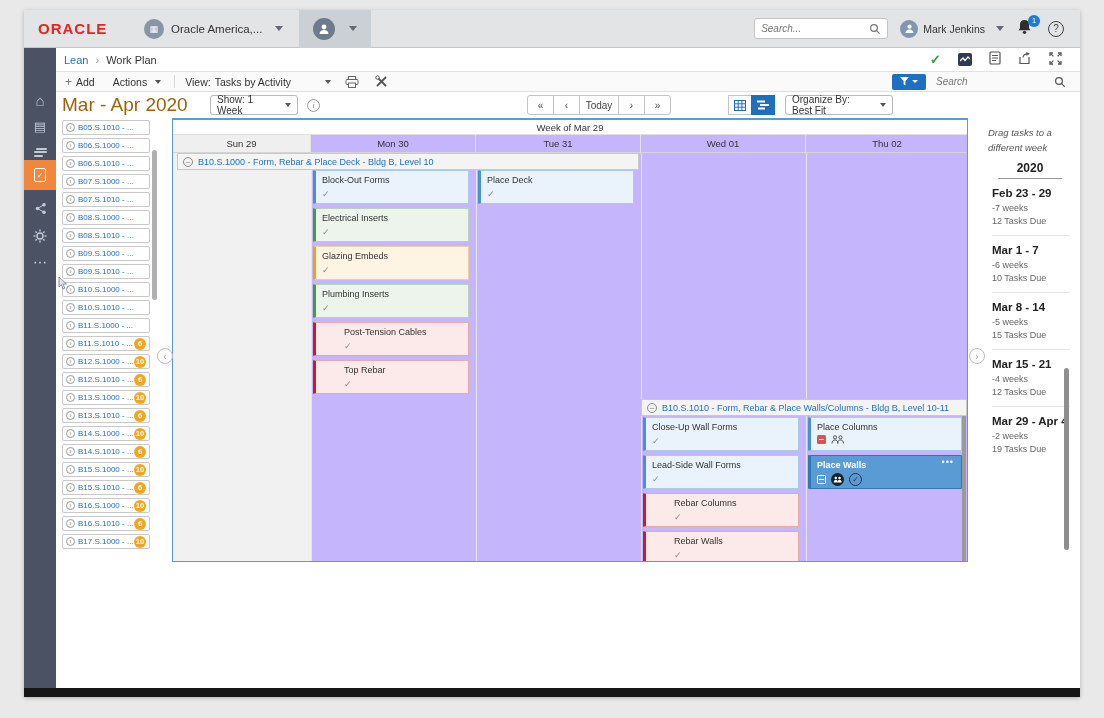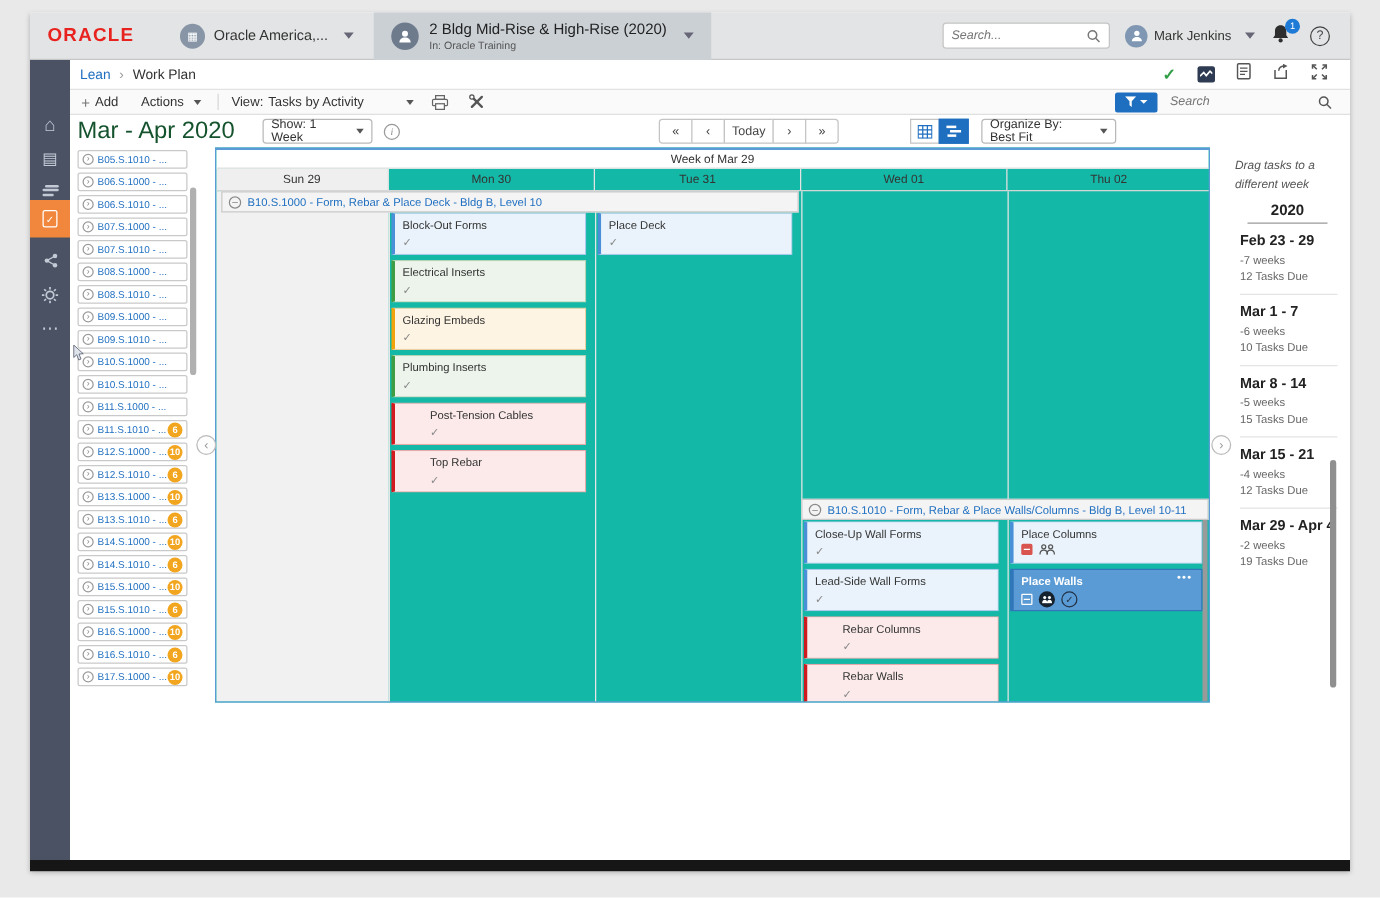--- a/index.html
+++ b/index.html
@@ -46,21 +46,21 @@
   .viewlabel { color:#333; margin:0 4px 0 6px; }
   .viewdd { display:flex; align-items:center; width:122px; justify-content:space-between; padding-right:6px; }
   .toolicon { margin:0 8px; display:flex; align-items:center; }
   .toolrow-right { margin-left:auto; display:flex; align-items:center; gap:10px; padding-right:14px; }
   .filterbtn { width:34px; height:16px; background:#1f6fc0; border-radius:2px; display:flex; align-items:center; justify-content:center; gap:3px; }
   .fcaret { width:0;height:0;border-left:3px solid transparent;border-right:3px solid transparent;border-top:3.5px solid #fff; }
   .fsearch { width:108px; border:none; outline:none; font-size:10px; font-style:italic; color:#777; font-family:inherit; background:transparent; }
 
   
   .controlrow { position:absolute; left:32px; top:82px; width:1024px; height:26px; background:#fff; display:flex; align-items:center; }
-  .period { font-size:19px; color:#14532d; font-weight:500; margin-left:6px; width:146px; }
+  .period { font-size:19px; color:#a16207; font-weight:500; margin-left:6px; width:146px; }
   .dd { height:20px; border:1px solid #b9b9b9; border-radius:3px; background:#fff; display:flex; align-items:center; justify-content:space-between; font-size:10px; color:#333; padding:0 6px;gap:24px; }
   .showdd { width:88px; margin-left:2px; }
   .info-circ { width:13px; height:13px; border-radius:50%; border:1.2px solid #999; color:#888; font-size:8px; display:flex; align-items:center; justify-content:center; margin-left:9px; font-style:italic; font-family:"Liberation Serif", serif; }
   .navgroup { position:absolute; left:472px; display:flex; }
   .navbtn { height:20px; border:1px solid #c4c4c4; background:#fff; font-size:10px; color:#444; display:flex; align-items:center; justify-content:center; margin-left:-1px; }
   .nb-sm { width:27px; } .nb-td { width:40px; }
   .navbtn:first-child { border-radius:3px 0 0 3px; } .navbtn:last-child { border-radius:0 3px 3px 0; }
   .togglegroup { position:absolute; left:673px; display:flex; }
   .togbtn { width:24px; height:20px; border:1px solid #c4c4c4; background:#fff; display:flex; align-items:center; justify-content:center; margin-left:-1px; }
   .togbtn.active { background:#1f6fc0; border-color:#1f6fc0; }
@@ -76,21 +76,21 @@
   
   .main-bg { position:absolute; left:32px; top:108px; width:1024px; height:444px; background:#fff; }
   .tasklist { position:absolute; left:34px; top:110px; width:112px; height:442px; overflow:hidden; }
   .task-item { width:88px; height:15px; border:1px solid #c9c9c9; border-radius:2px; background:#fff; display:flex; align-items:center; margin:0 0 3px 4px; padding:0 3px; }
   .ti-icon { width:9px; height:9px; border-radius:50%; border:1px solid #9a9a9a; color:#888; font-size:7px; line-height:7px; display:flex; align-items:center; justify-content:center; flex:none; }
   .ti-label { font-size:8px; color:#1f6fc0; margin-left:3px; white-space:nowrap; overflow:hidden; }
   .ti-badge { margin-left:auto; min-width:12px; height:12px; border-radius:6px; background:#f2a51e; color:#fff; font-size:7.5px; font-weight:bold; display:flex; align-items:center; justify-content:center; flex:none; }
   .vscroll { position:absolute; border-radius:2.5px; background:#b0b0b0; }
 
   
-  .calendar { position:absolute; left:148px; top:108px; width:796px; height:444px; border:1px solid #5b9bd5; border-top:2px solid #5b9bd5; background:#14b8a6; overflow:hidden; }
+  .calendar { position:absolute; left:148px; top:108px; width:796px; height:444px; border:1px solid #5b9bd5; border-top:2px solid #5b9bd5; background:#c4b5fd; overflow:hidden; }
   .weeklabel { position:absolute; left:0; top:0; width:100%; height:15px; font-size:9.5px; color:#333; text-align:center; line-height:15px; border-bottom:1px solid #e0e0e0; background:#fff; }
   .dayrow { position:absolute; left:0; top:15px; width:100%; height:18px; }
   .day-cell { position:absolute; top:0; height:18px; font-size:9.5px; color:#333; text-align:center; line-height:18px; border-bottom:1px solid #d5d5d5; border-right:1px solid #e3e3e3; }
   .day-cell.sun { background:#efefef; }
   .sun-shade { position:absolute; left:0; top:33px; width:138px; height:411px; background:#f1f1f1; }
   .colline { position:absolute; top:33px; width:1px; height:411px; background:#e6e6e6; }
   .lane-hdr { position:absolute; height:17px; background:#f4f4f4; border:1px solid #c9c9c9; display:flex; align-items:center; font-size:9px; color:#1f6fc0; padding-left:5px; z-index:3; }
   .lane-minus { width:10px; height:10px; border-radius:50%; border:1px solid #8a8a8a; color:#777; font-size:8px; line-height:8px; display:flex; align-items:center; justify-content:center; margin-right:5px; flex:none; }
   .card { position:absolute; height:34px; border:1px solid; border-left:3px solid; border-radius:1px; padding:4px 5px 0 6px; z-index:2; }
   .card-title { font-size:9px; color:#333; }
@@ -136,24 +136,20 @@
       <span class="org-label">Oracle America,...</span>
       <span class="caret"></span>
     </div>
     <div class="projsec">
       <span class="proj-avatar">
         <svg width="12" height="12" viewBox="0 0 12 12">
             <circle cx="6" cy="4" r="2.4" fill="#fff"></circle>
             <path d="M1.5 11c0-2.6 2-4 4.5-4s4.5 1.4 4.5 4z" fill="#fff"></path>
           </svg>
       </span>
-      <span>
-        <div class="proj-title">2 Bldg Mid-Rise &amp; High-Rise (2020)</div>
-        <div class="proj-sub">In: Oracle Training</div>
-      </span>
       <span class="caret"></span>
     </div>
     <div class="topbar-right">
       <div class="gsearch">
         <input placeholder="Search..." style="">
         <svg width="12" height="12" viewBox="0 0 12 12">
             <circle cx="5" cy="5" r="3.4" fill="none" stroke="#777" stroke-width="1.2"></circle>
             <line x1="7.6" y1="7.6" x2="10.6" y2="10.6" stroke="#777" stroke-width="1.2"></line>
           </svg>
       </div>

